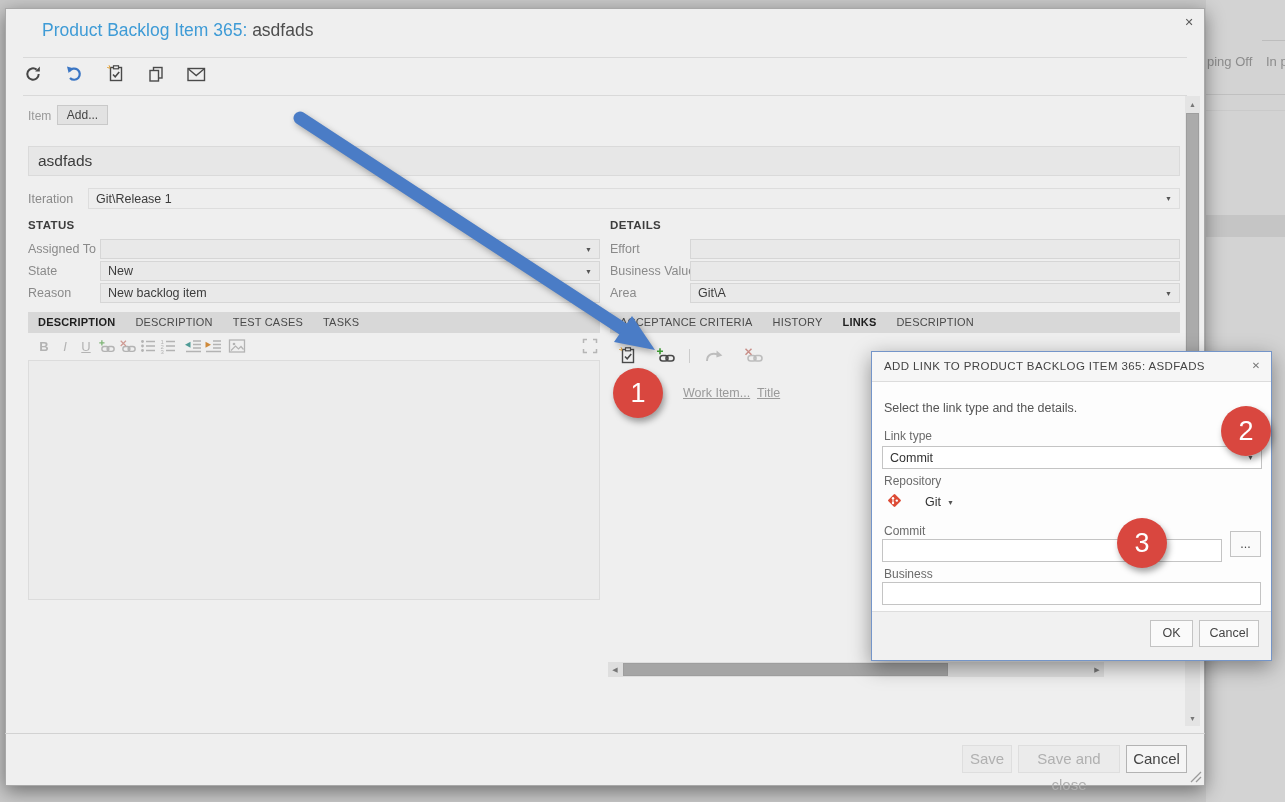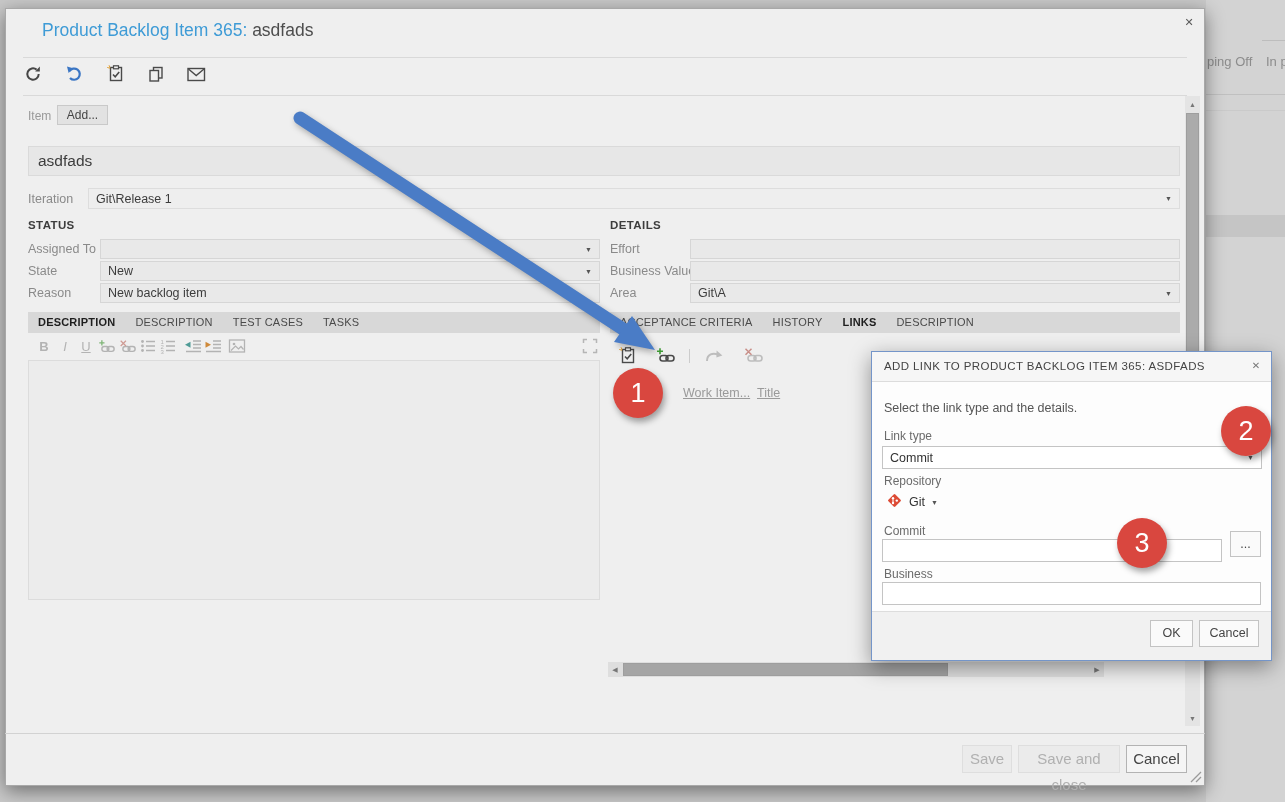--- a/index.html
+++ b/index.html
@@ -52,21 +52,21 @@
   .al-text{font-size:12.5px;color:#555;}
   .al-lbl{font-size:12px;color:#6b6b6b;}
   .combo-w{background:#fff;border:1px solid #c4c4c4;display:flex;align-items:center;
            justify-content:space-between;padding:0 7px;font-size:12.5px;color:#333;}
   .txt-input{background:#fff;border:1px solid #c4c4c4;font-size:12.5px;color:#333;
              padding:0 6px;font-family:"Liberation Sans",sans-serif;}
   .al-footer{background:#f1f1f1;border-top:1px solid #dddddd;}
   .btn-sm{text-align:center;font-size:12.5px;color:#454545;background:#fafafa;
           border:1px solid #c3c3c3;line-height:25px;cursor:pointer;}
   .repo-pick{display:flex;align-items:center;cursor:pointer;}
-  .repo-name{font-size:12.5px;color:#333;margin-left:6px;}
+  .repo-name{font-size:12.5px;color:#333;margin-left:22px;}
   
   .step-circle{width:50px;height:50px;border-radius:25px;background:#d9473f;color:#fff;
                font-size:27px;line-height:50px;text-align:center;
                box-shadow:2px 4px 6px rgba(0,0,0,.35);}
   .arrow-svg{filter:drop-shadow(2px 3px 3px rgba(0,0,0,.3));}
 </style>
 </head>
 <body>
 
 <div class="page">

